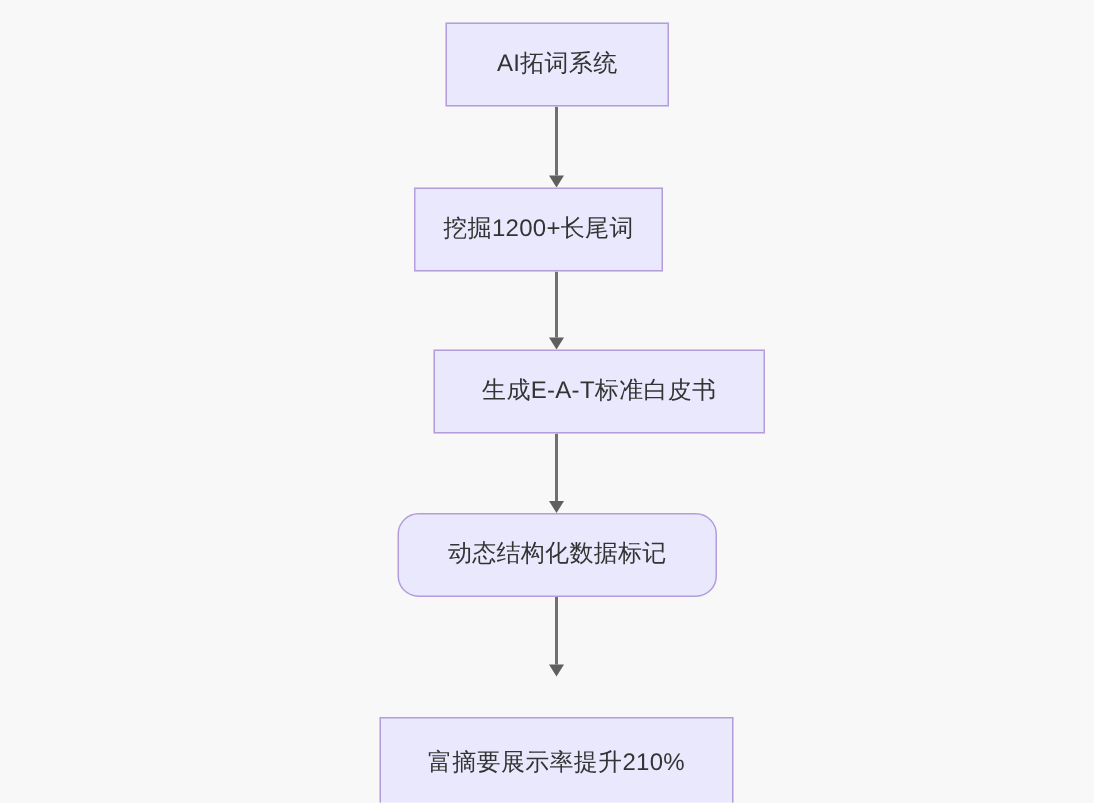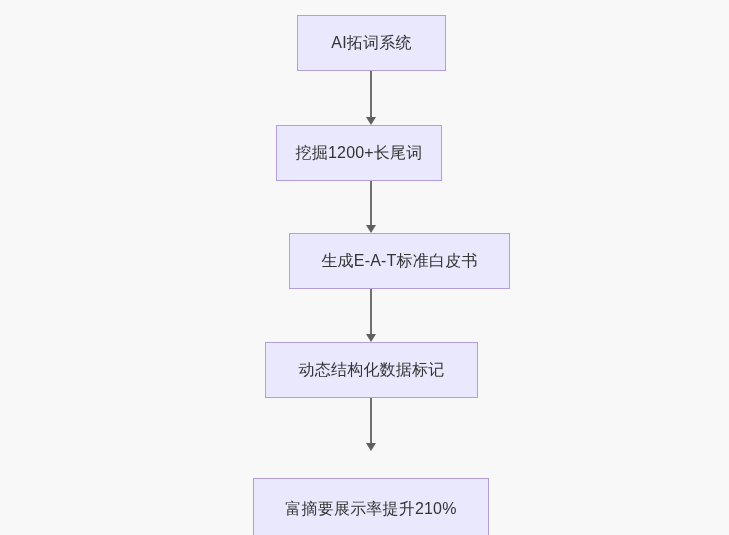--- a/index.html
+++ b/index.html
@@ -71,16 +71,16 @@
     <div class="head"></div>
   </div>
   <div class="connector" id="edge-4" style="left: 359px; top: 398px; height: 53px;">
     <div class="line"></div>
     <div class="head"></div>
   </div>
 
   <div class="node" id="node-1" style="left: 297px; top: 15px; width: 149px; height: 56px;">AI拓词系统</div>
   <div class="node" id="node-2" style="left: 276px; top: 125px; width: 166px; height: 56px;">挖掘1200+长尾词</div>
   <div class="node" id="node-3" style="left: 261px; top: 233px; width: 221px; height: 56px; margin-left: 28px;">生成E-A-T标准白皮书</div>
-  <div class="node" id="node-4" style="left: 265px; top: 342px; width: 213px; height: 56px;">动态结构化数据标记</div>
+  <div class="node" id="node-4" style="left: 265px; top: 342px; width: 213px; height: 56px; border-radius: 14px;">动态结构化数据标记</div>
   <div class="node" id="node-5" style="left: 253px; top: 478px; width: 236px; height: 62px; text-align: right;">富摘要展示率提升210%</div>
 
 </div>
 
 </body></html>

